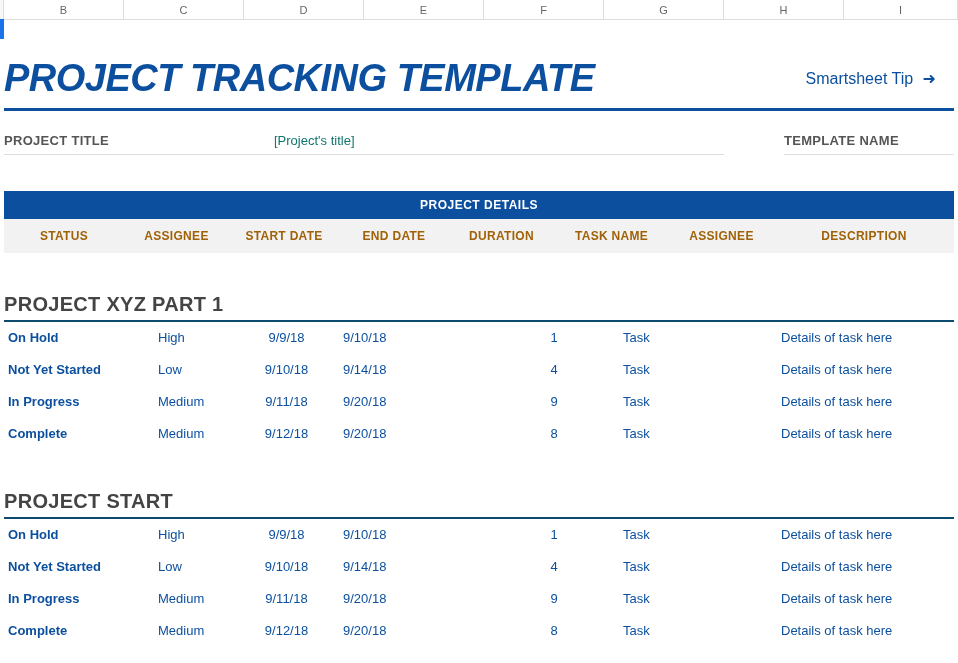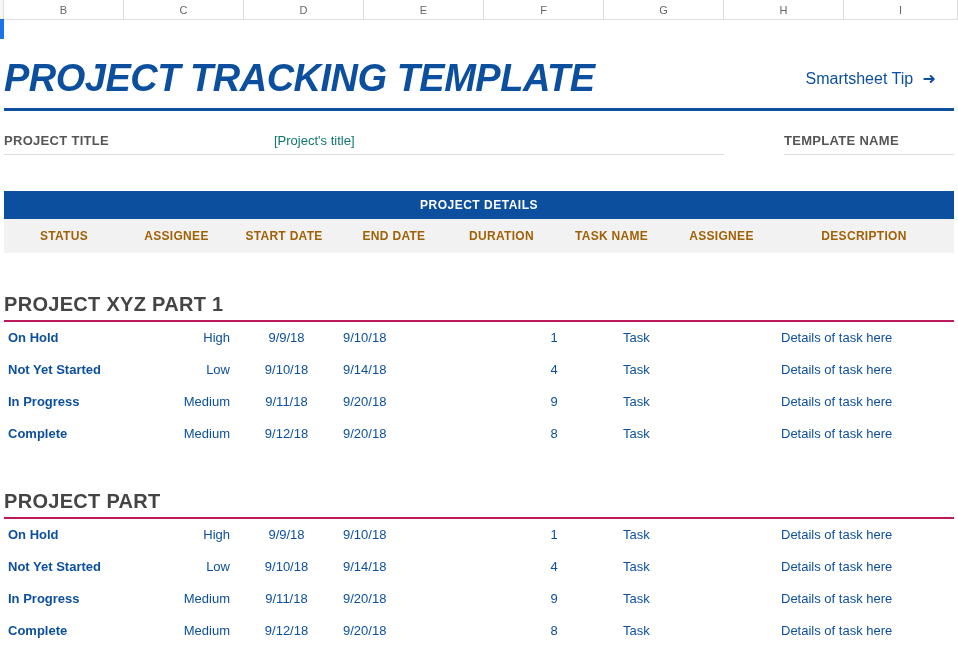--- a/index.html
+++ b/index.html
@@ -39,26 +39,26 @@
     
     .c-status { width: 120px; }
     .c-priority { width: 105px; }
     .c-start { width: 110px; }
     .c-end { width: 110px; }
     .c-duration { width: 105px; }
     .c-task { width: 115px; }
     .c-assignee { width: 105px; }
     .c-desc { flex: 1; }
     
-    .section-title { font-size: 20px; font-weight: bold; color: #444; margin-top: 40px; padding-bottom: 4px; border-bottom: 2px solid #be185d; letter-spacing: 0.3px; }
+    .section-title { font-size: 20px; font-weight: bold; color: #444; margin-top: 40px; padding-bottom: 4px; border-bottom: 2px solid #0c4a6e; letter-spacing: 0.3px; }
     
     .data-row { display: flex; padding: 8px 0; font-size: 13px; color: #0b4f9e; border-bottom: 1px solid transparent; }
     .data-row > div { padding: 0 4px; }
     .d-status { width: 150px; font-weight: bold; }
-    .d-priority { width: 80px; text-align: right; }
+    .d-priority { width: 80px; }
     .d-start { width: 105px; text-align: center; }
     .d-end { width: 150px; }
     .d-duration { width: 130px; text-align: center; }
     .d-task { width: 150px; }
     .d-assignee { width: 0px; }
     .d-desc { flex: 1; }
   </style>
 </head>
 <body>
 
@@ -146,21 +146,21 @@
       <div class="data-row">
         <div class="d-status">Complete</div>
         <div class="d-priority">Medium</div>
         <div class="d-start">9/12/18</div>
         <div class="d-end">9/20/18</div>
         <div class="d-duration">8</div>
         <div class="d-task">Task</div>
         <div class="d-assignee"></div>
         <div class="d-desc">Details of task here</div>
       </div>
-      <div class="section-title">PROJECT PART</div>
+      <div class="section-title">PROJECT START</div>
       <div class="data-row">
         <div class="d-status">On Hold</div>
         <div class="d-priority">High</div>
         <div class="d-start">9/9/18</div>
         <div class="d-end">9/10/18</div>
         <div class="d-duration">1</div>
         <div class="d-task">Task</div>
         <div class="d-assignee"></div>
         <div class="d-desc">Details of task here</div>
       </div>

